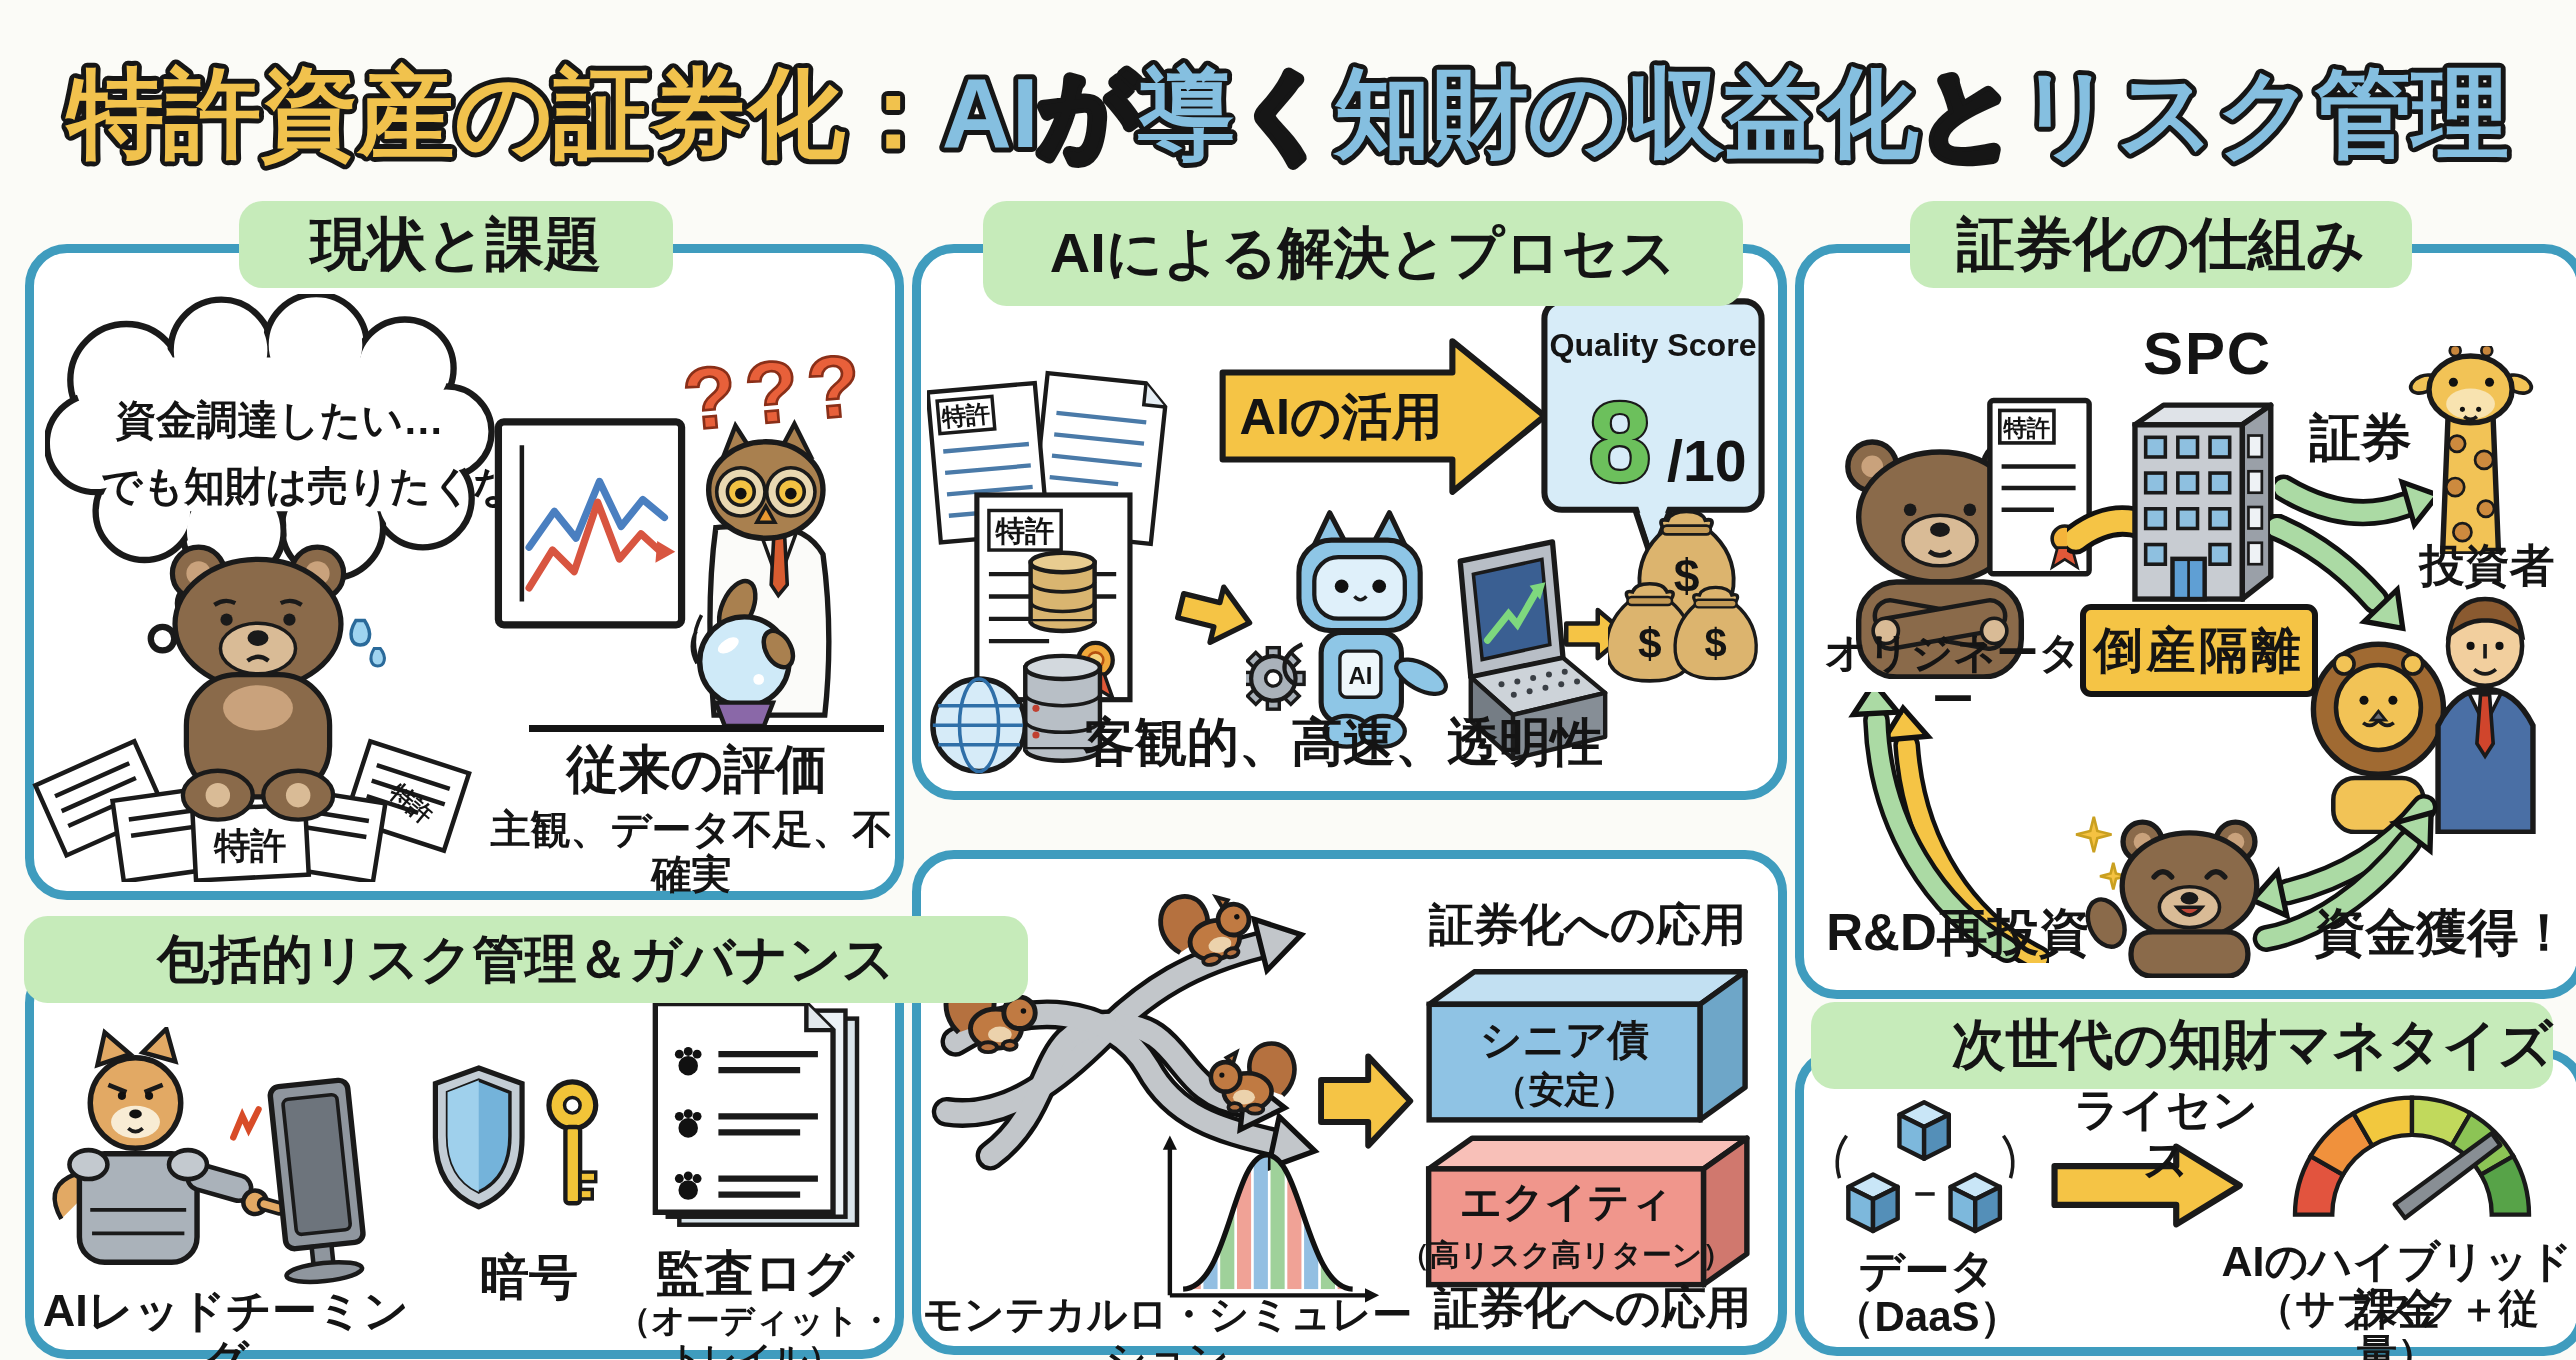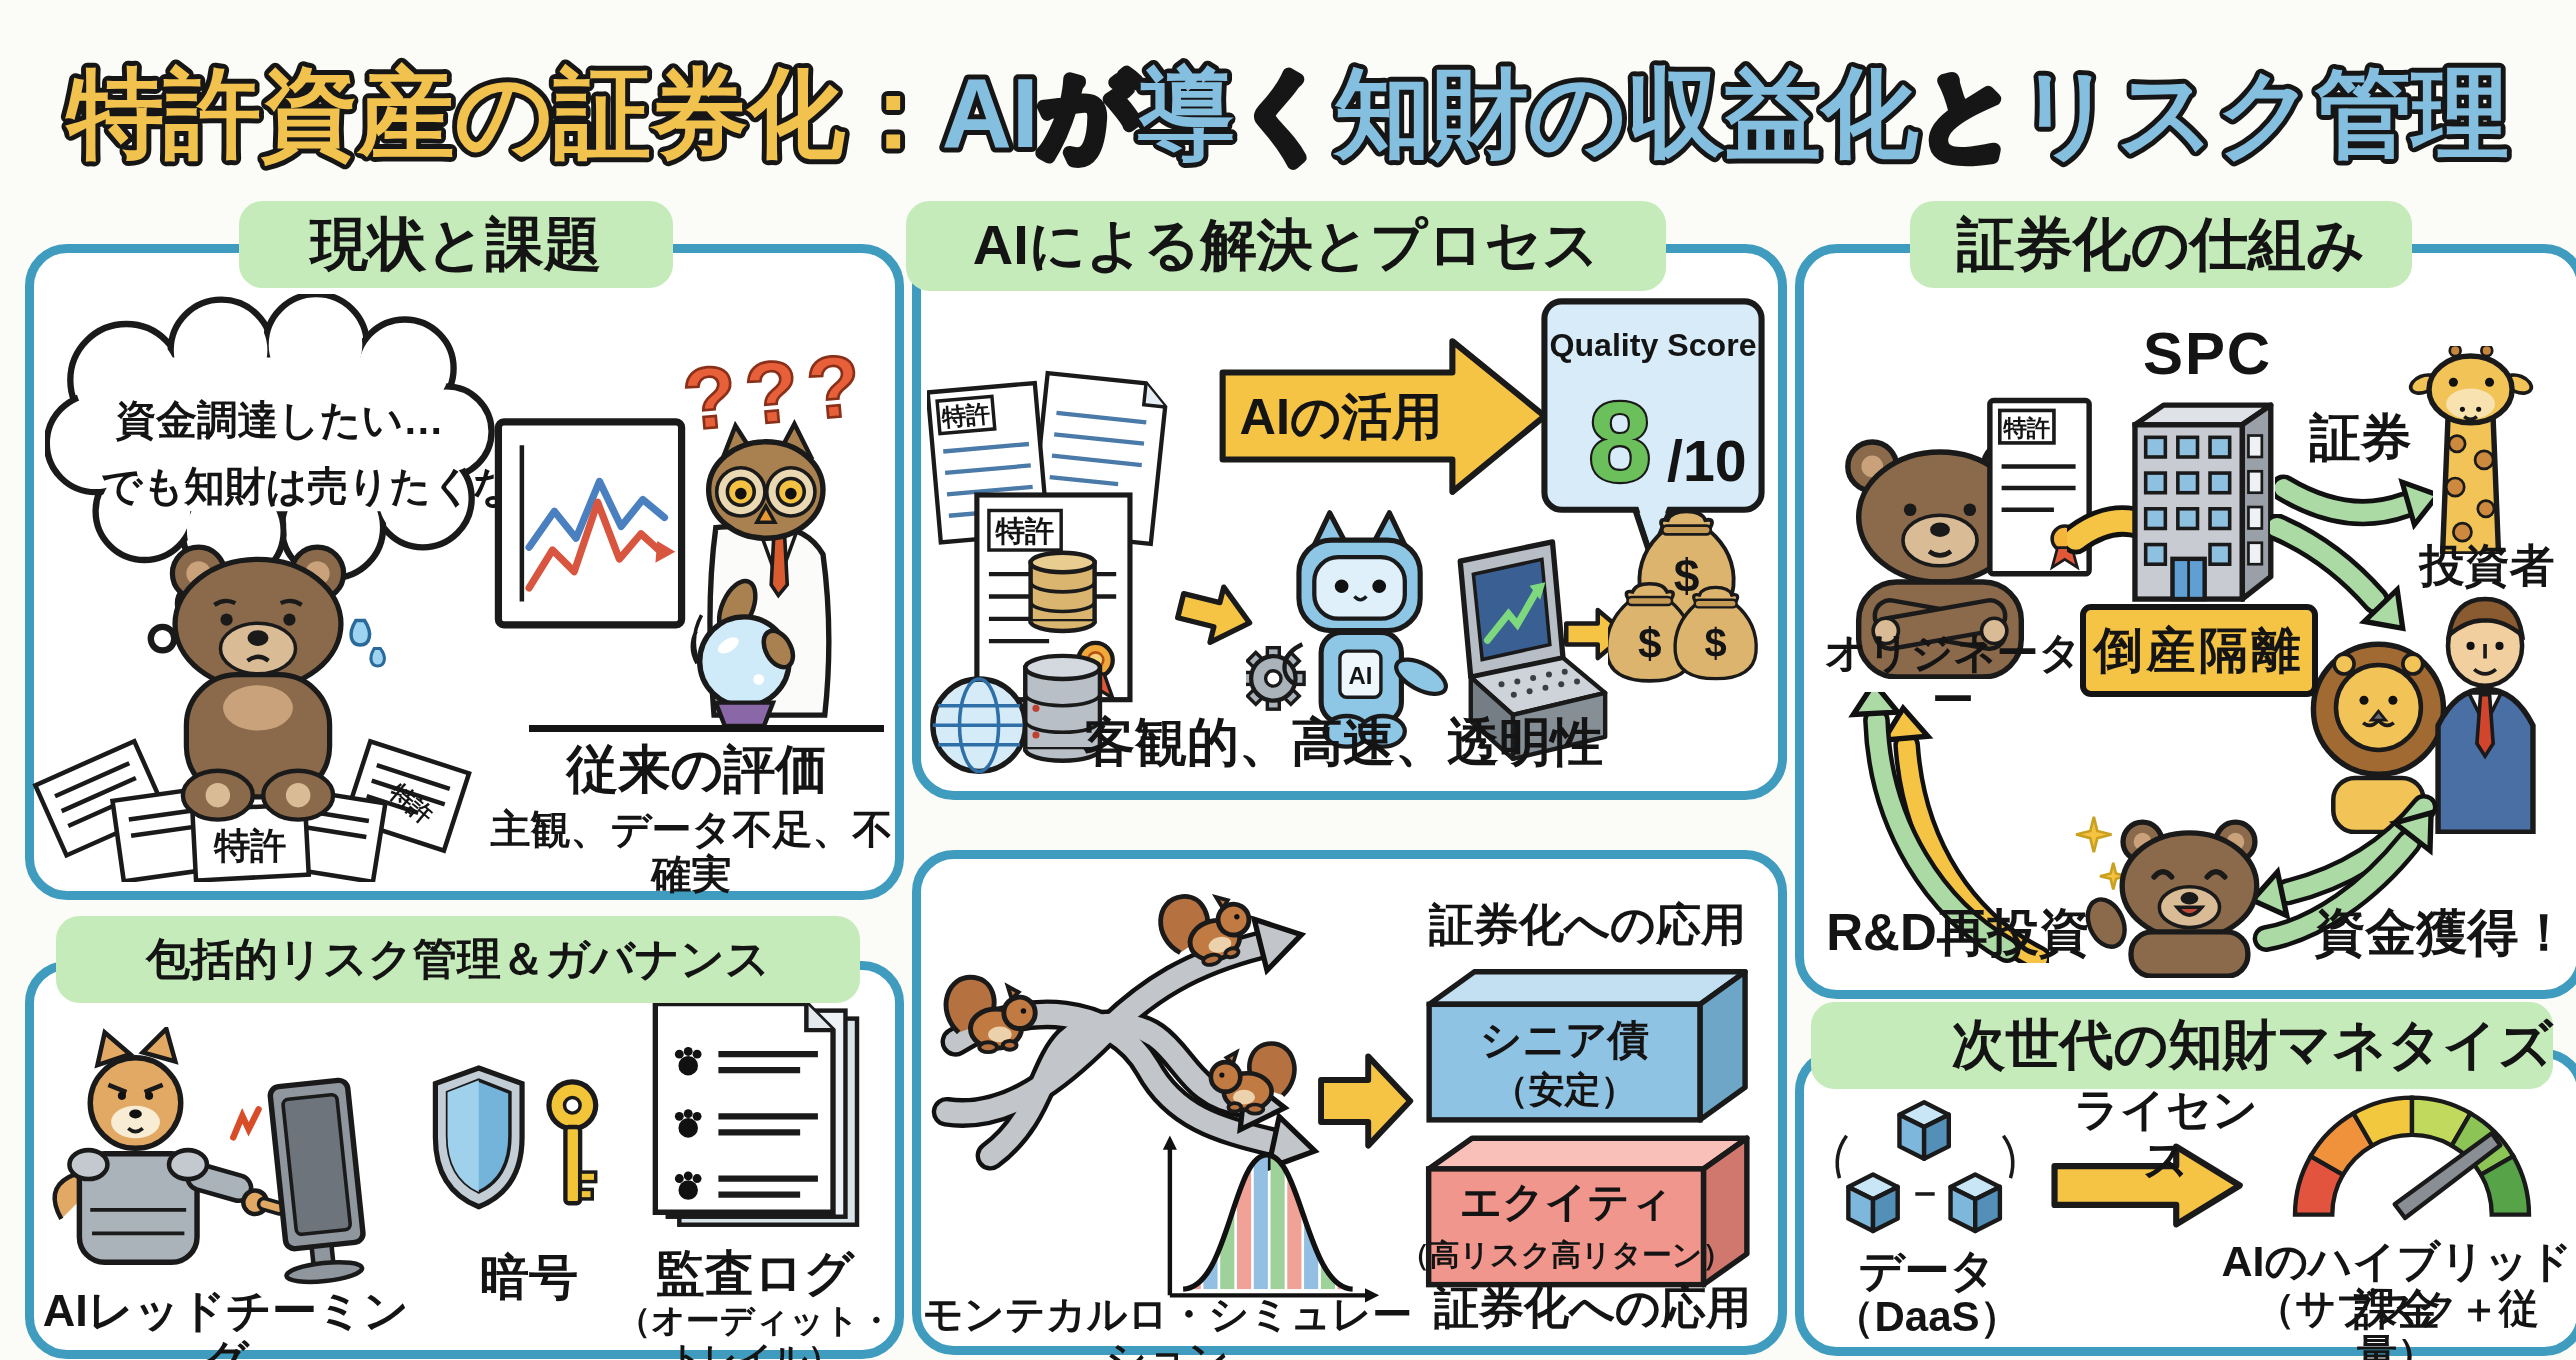--- a/index.html
+++ b/index.html
@@ -32,24 +32,24 @@
   <section class="panel" style="left:25px;top:244px;width:861px;height:638px;"></section>
   <section class="panel" style="left:25px;top:961px;width:861px;height:380px;"></section>
   <section class="panel" style="left:912px;top:244px;width:857px;height:538px;"></section>
   <section class="panel" style="left:912px;top:850px;width:857px;height:487px;"></section>
   <section class="panel" style="left:1795px;top:244px;width:773px;height:737px;"></section>
   <section class="panel" style="left:1795px;top:1049px;width:773px;height:289px;"></section>
 
   <div class="pill" style="left:239px;top:201px;width:434px;height:87px;font-size:58px;">
       <span>現状と課題</span>
     </div>
-  <div class="pill" style="left:56px;top:916px;width:804px;height:87px;font-size:44px;">
+  <div class="pill" style="left:24px;top:916px;width:1004px;height:87px;font-size:52px;">
       <span>包括的リスク管理＆ガバナンス</span>
     </div>
-  <div class="pill" style="left:906px;top:201px;width:760px;height:90px;font-size:56px;">
+  <div class="pill" style="left:983px;top:201px;width:760px;height:105px;font-size:56px;">
       <span>AIによる解決とプロセス</span>
     </div>
   <div class="pill" style="left:1910px;top:201px;width:502px;height:87px;font-size:58px;">
       <span>証券化の仕組み</span>
     </div>
   <div class="pill" style="left:1811px;top:1002px;width:742px;height:87px;font-size:54px;justify-content:flex-end;">
       <span>次世代の知財マネタイズ</span>
     </div>
 
   <svg class="ill" style="left:45px;top:294px;" width="452" height="362" viewBox="0 0 500 400">

